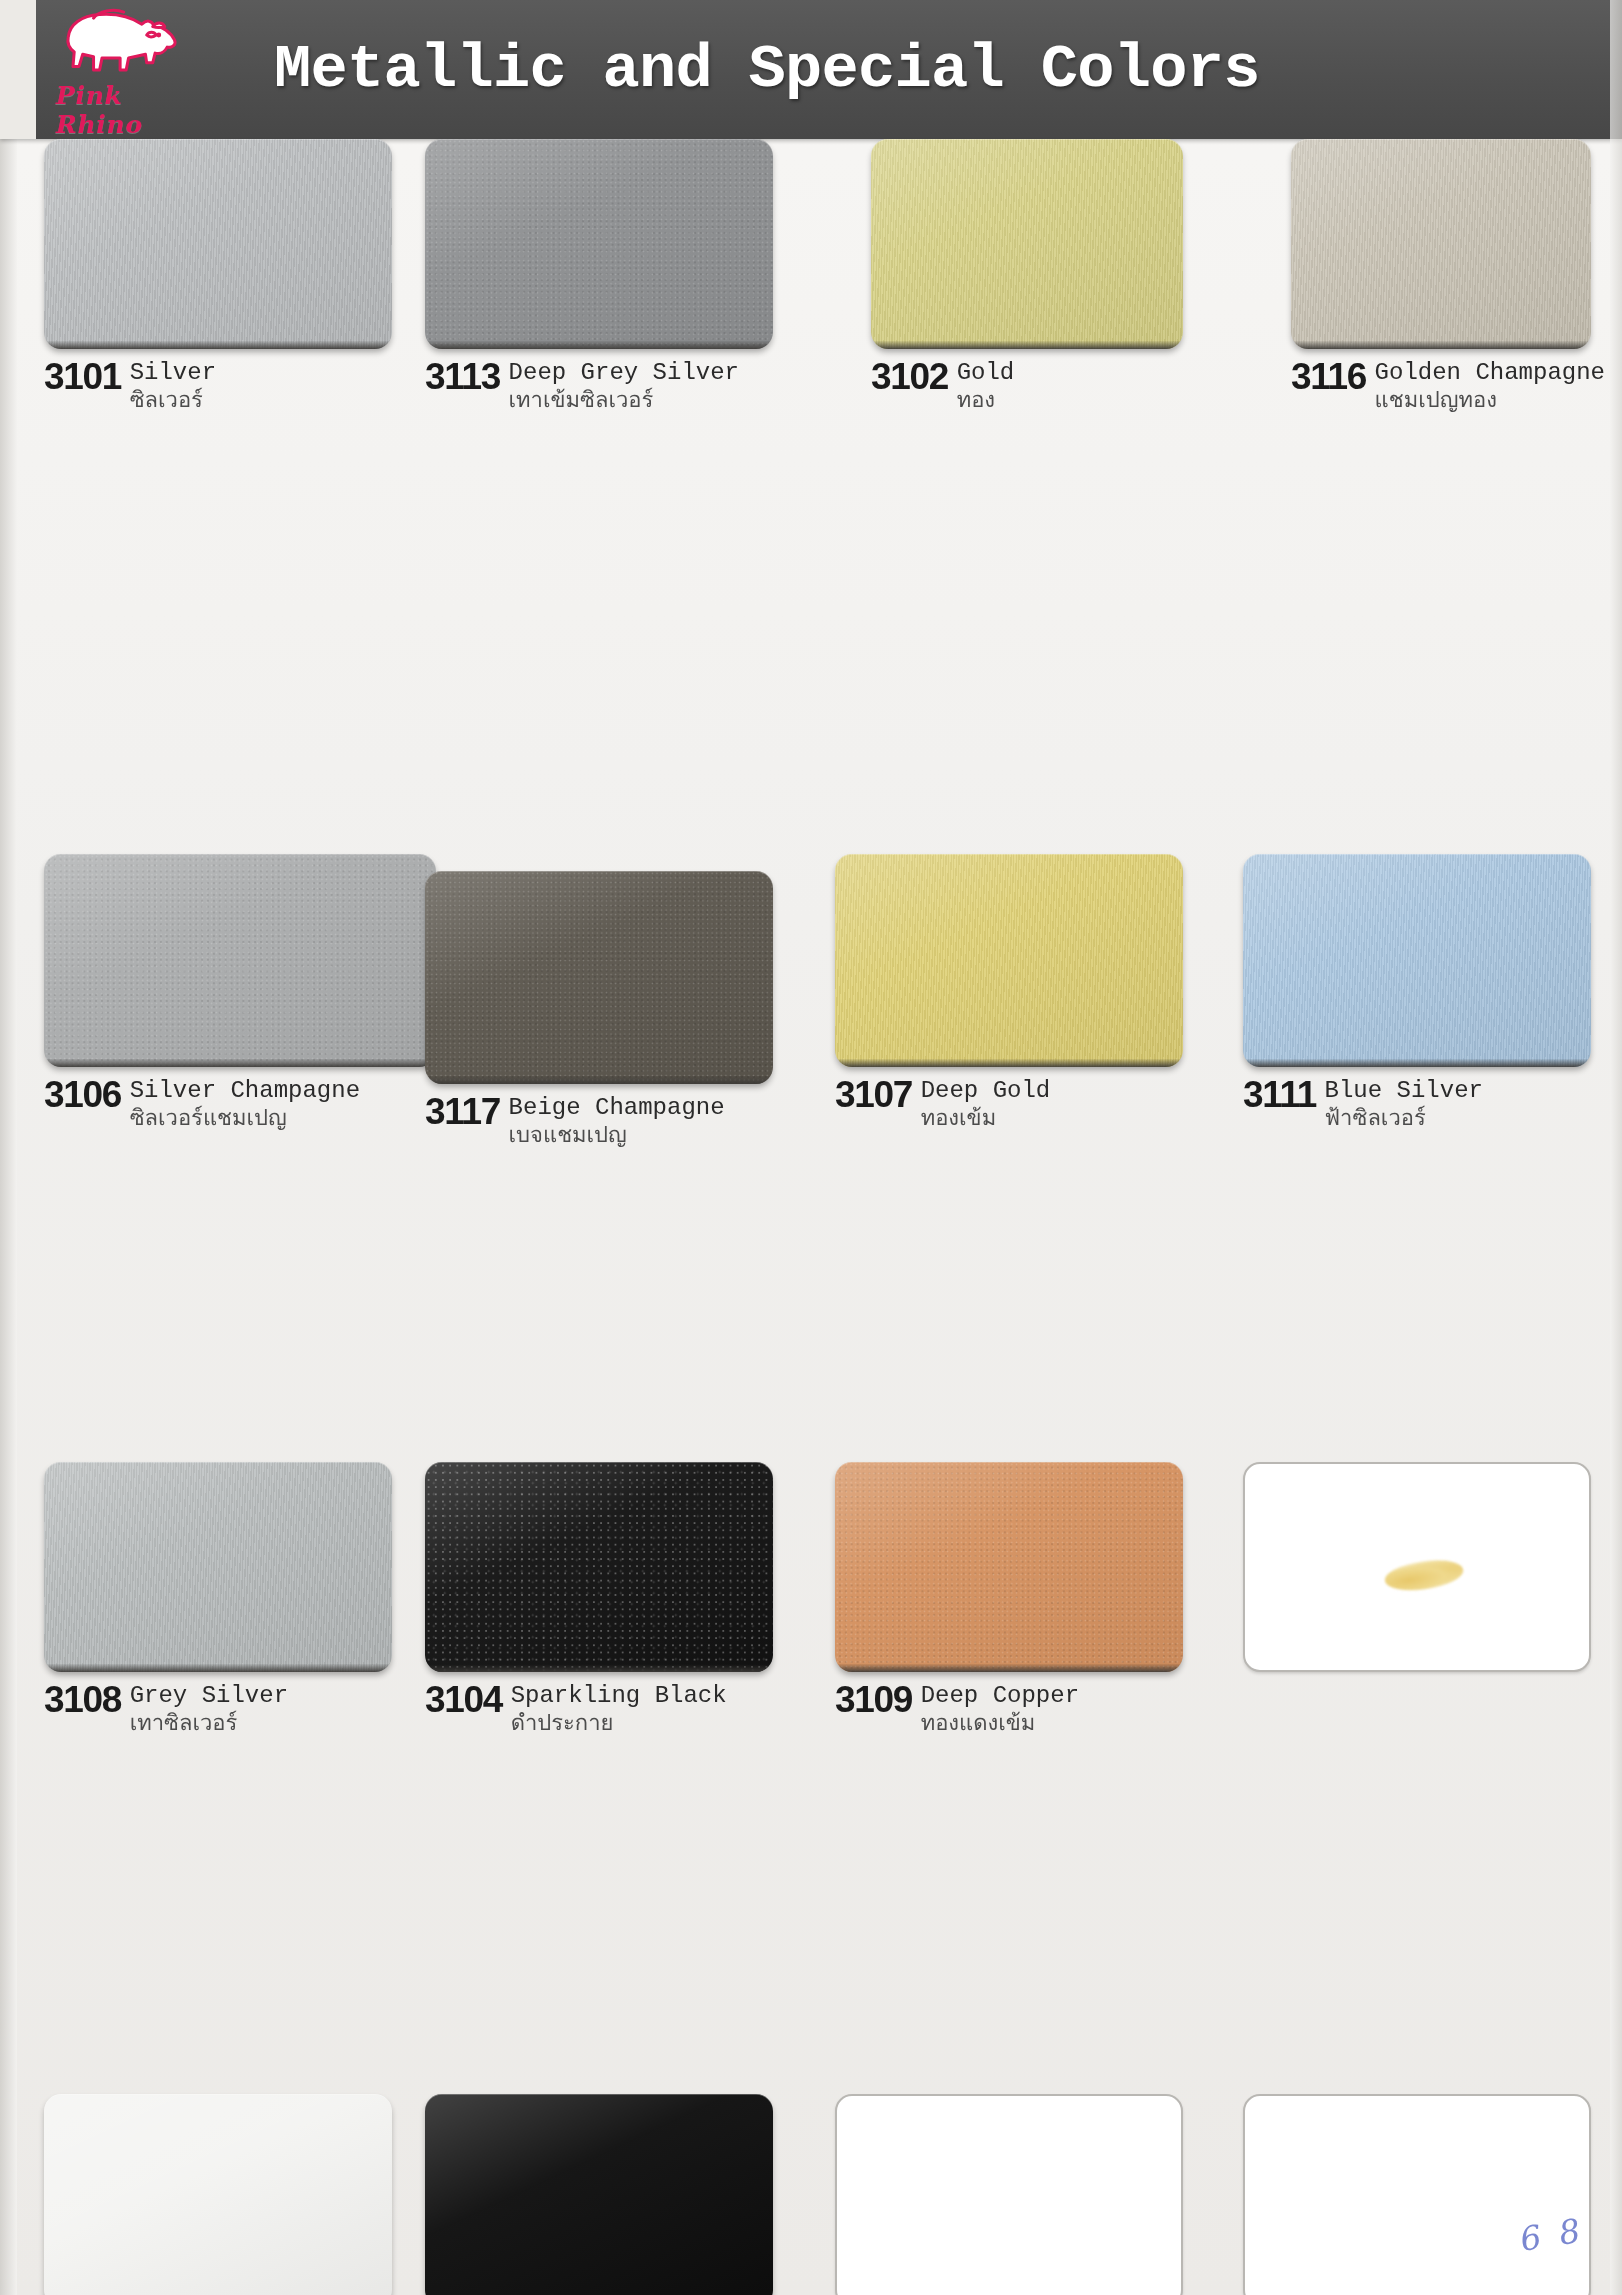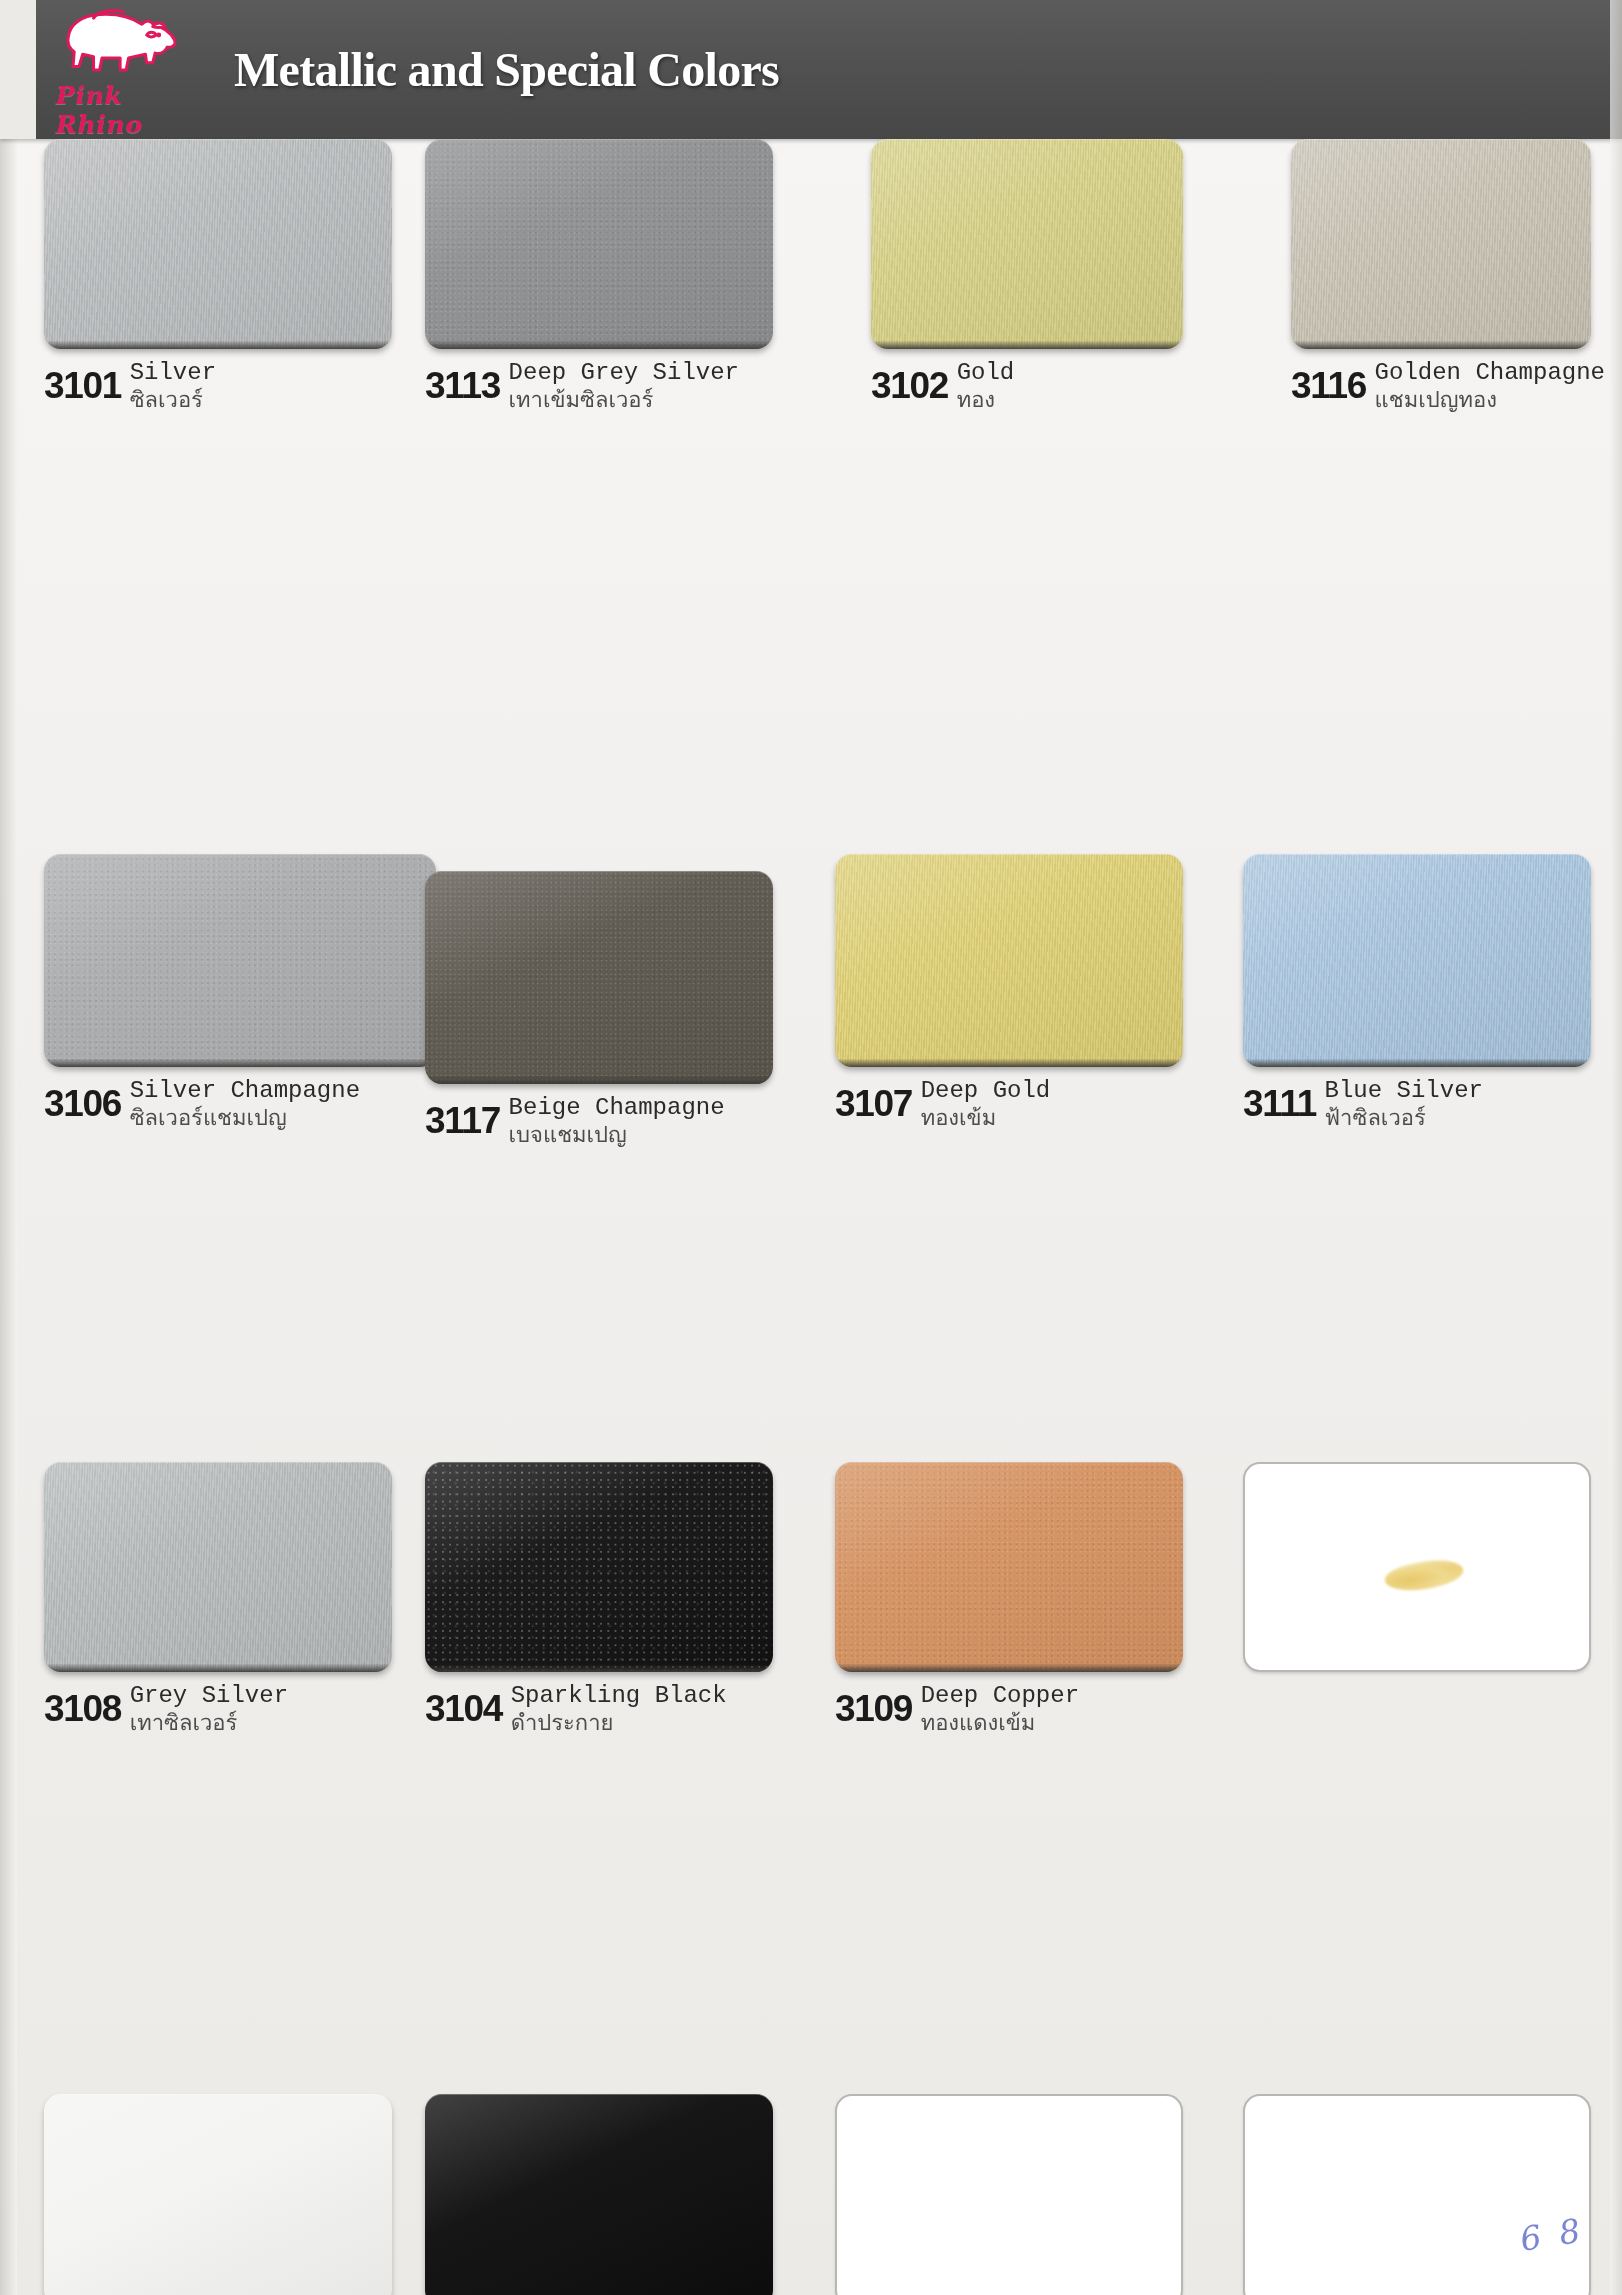--- a/index.html
+++ b/index.html
@@ -44,24 +44,24 @@
   #logo svg{display:block;}
   #logo .wordmark{
     font-family:"DejaVu Serif",serif;
     font-style:italic;font-weight:bold;
     font-size:25px;color:#e0195b;
     letter-spacing:0.7px;margin-top:1.3px;
     text-shadow:0 0.7px 0 rgba(255,255,255,.25);
     margin-left:20px;
   }
   #title{
-    font-size:48px;font-weight:bold;color:#ffffff;
-    letter-spacing:-0.7px;margin-left:31px;
+    font-size:62px;font-weight:bold;color:#ffffff;
+    letter-spacing:-0.7px;margin-left:71px;
     text-shadow:1.3px 2px 3.3px rgba(0,0,0,.45);
-    font-family:Liberation Serif, serif;
+    font-family:Liberation Mono, monospace;
   }
 
   
   #grid{
     position:absolute;left:0;top:139px;width:1622px;
   }
   .row{
     position:relative;
     display:flex;
     width:1622px;
@@ -88,21 +88,21 @@
     position:absolute;inset:0;
     background:linear-gradient(155deg,rgba(255,255,255,.22) 0%,rgba(255,255,255,.04) 38%,rgba(0,0,0,.05) 100%);
     pointer-events:none;
   }
   .swatch.outline{
     border:2px solid #b9b7b3;
     background:#ffffff;
     box-shadow:0 2px 3.9px -1.3px rgba(0,0,0,.2);
   }
   .label{
-    display:flex;align-items:center;
+    display:flex;align-items:flex-start;
     padding-top:10.5px;
   }
   .code{
     font-size:37px;font-weight:bold;color:#1b1b1b;
     line-height:.92;letter-spacing:-1.3px;
     font-family:"Liberation Sans",sans-serif;
     white-space:nowrap;
   }
   .names{margin-left:8.5px;padding-top:1.3px;}
   .en{

